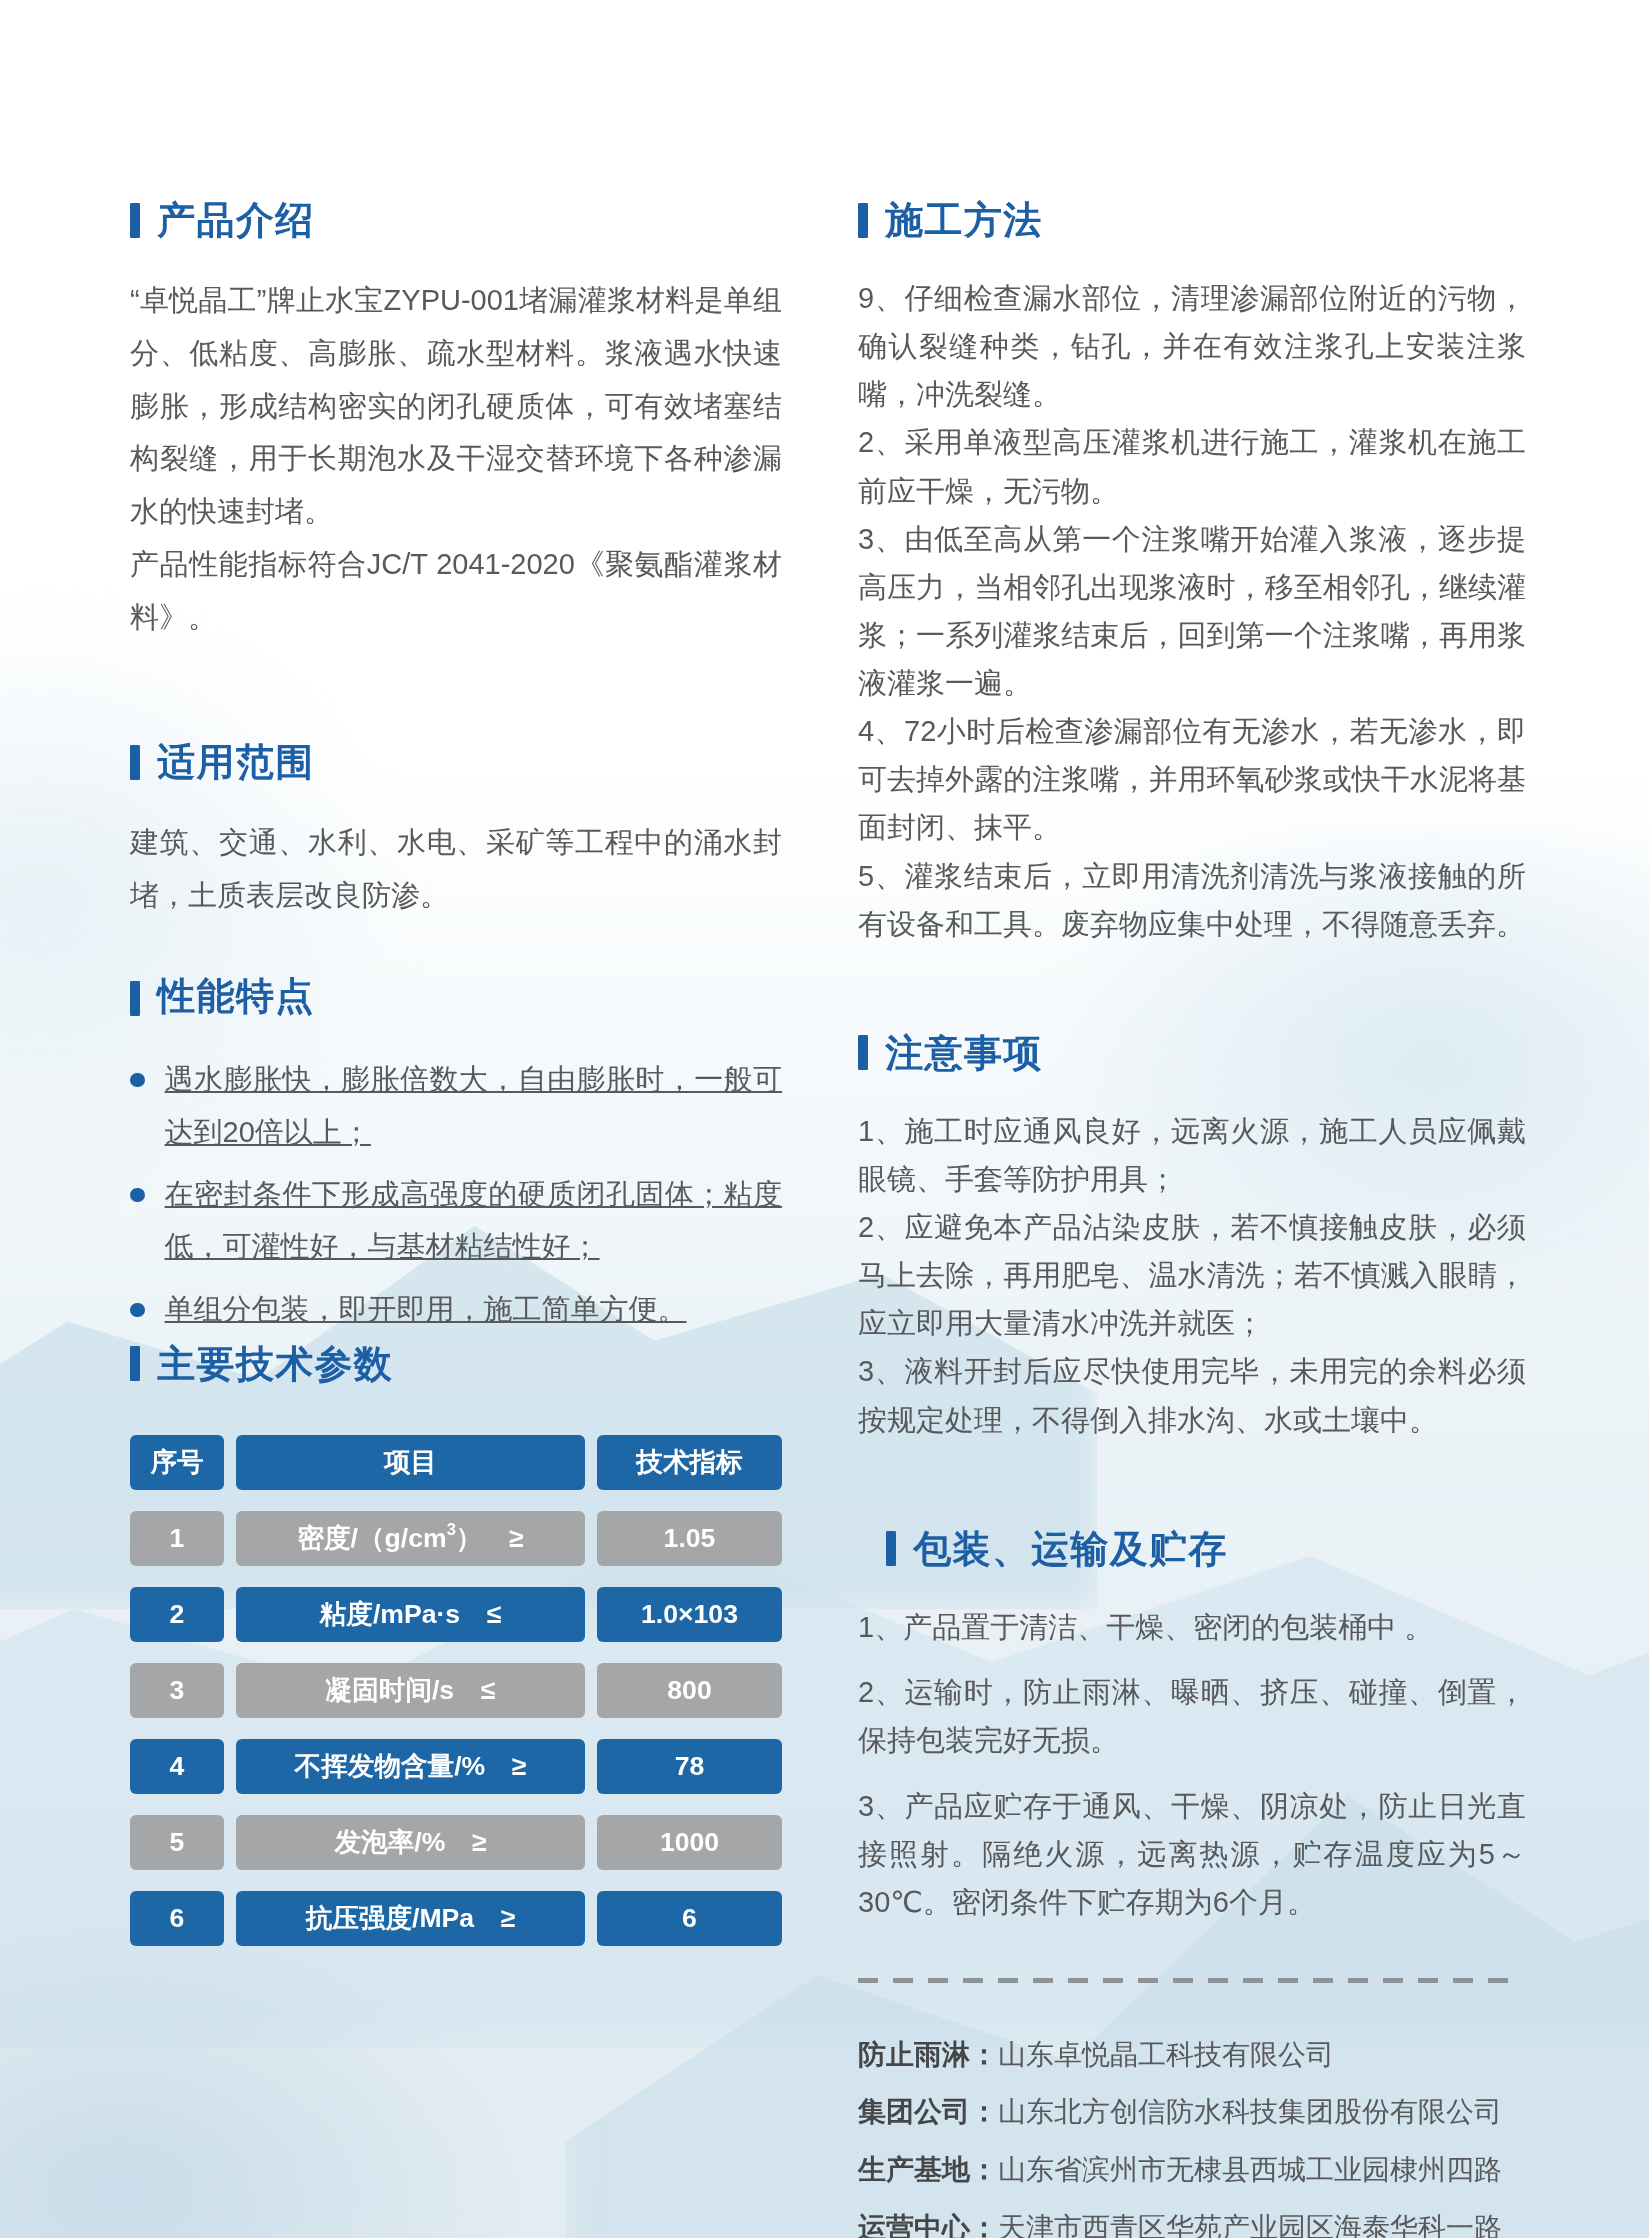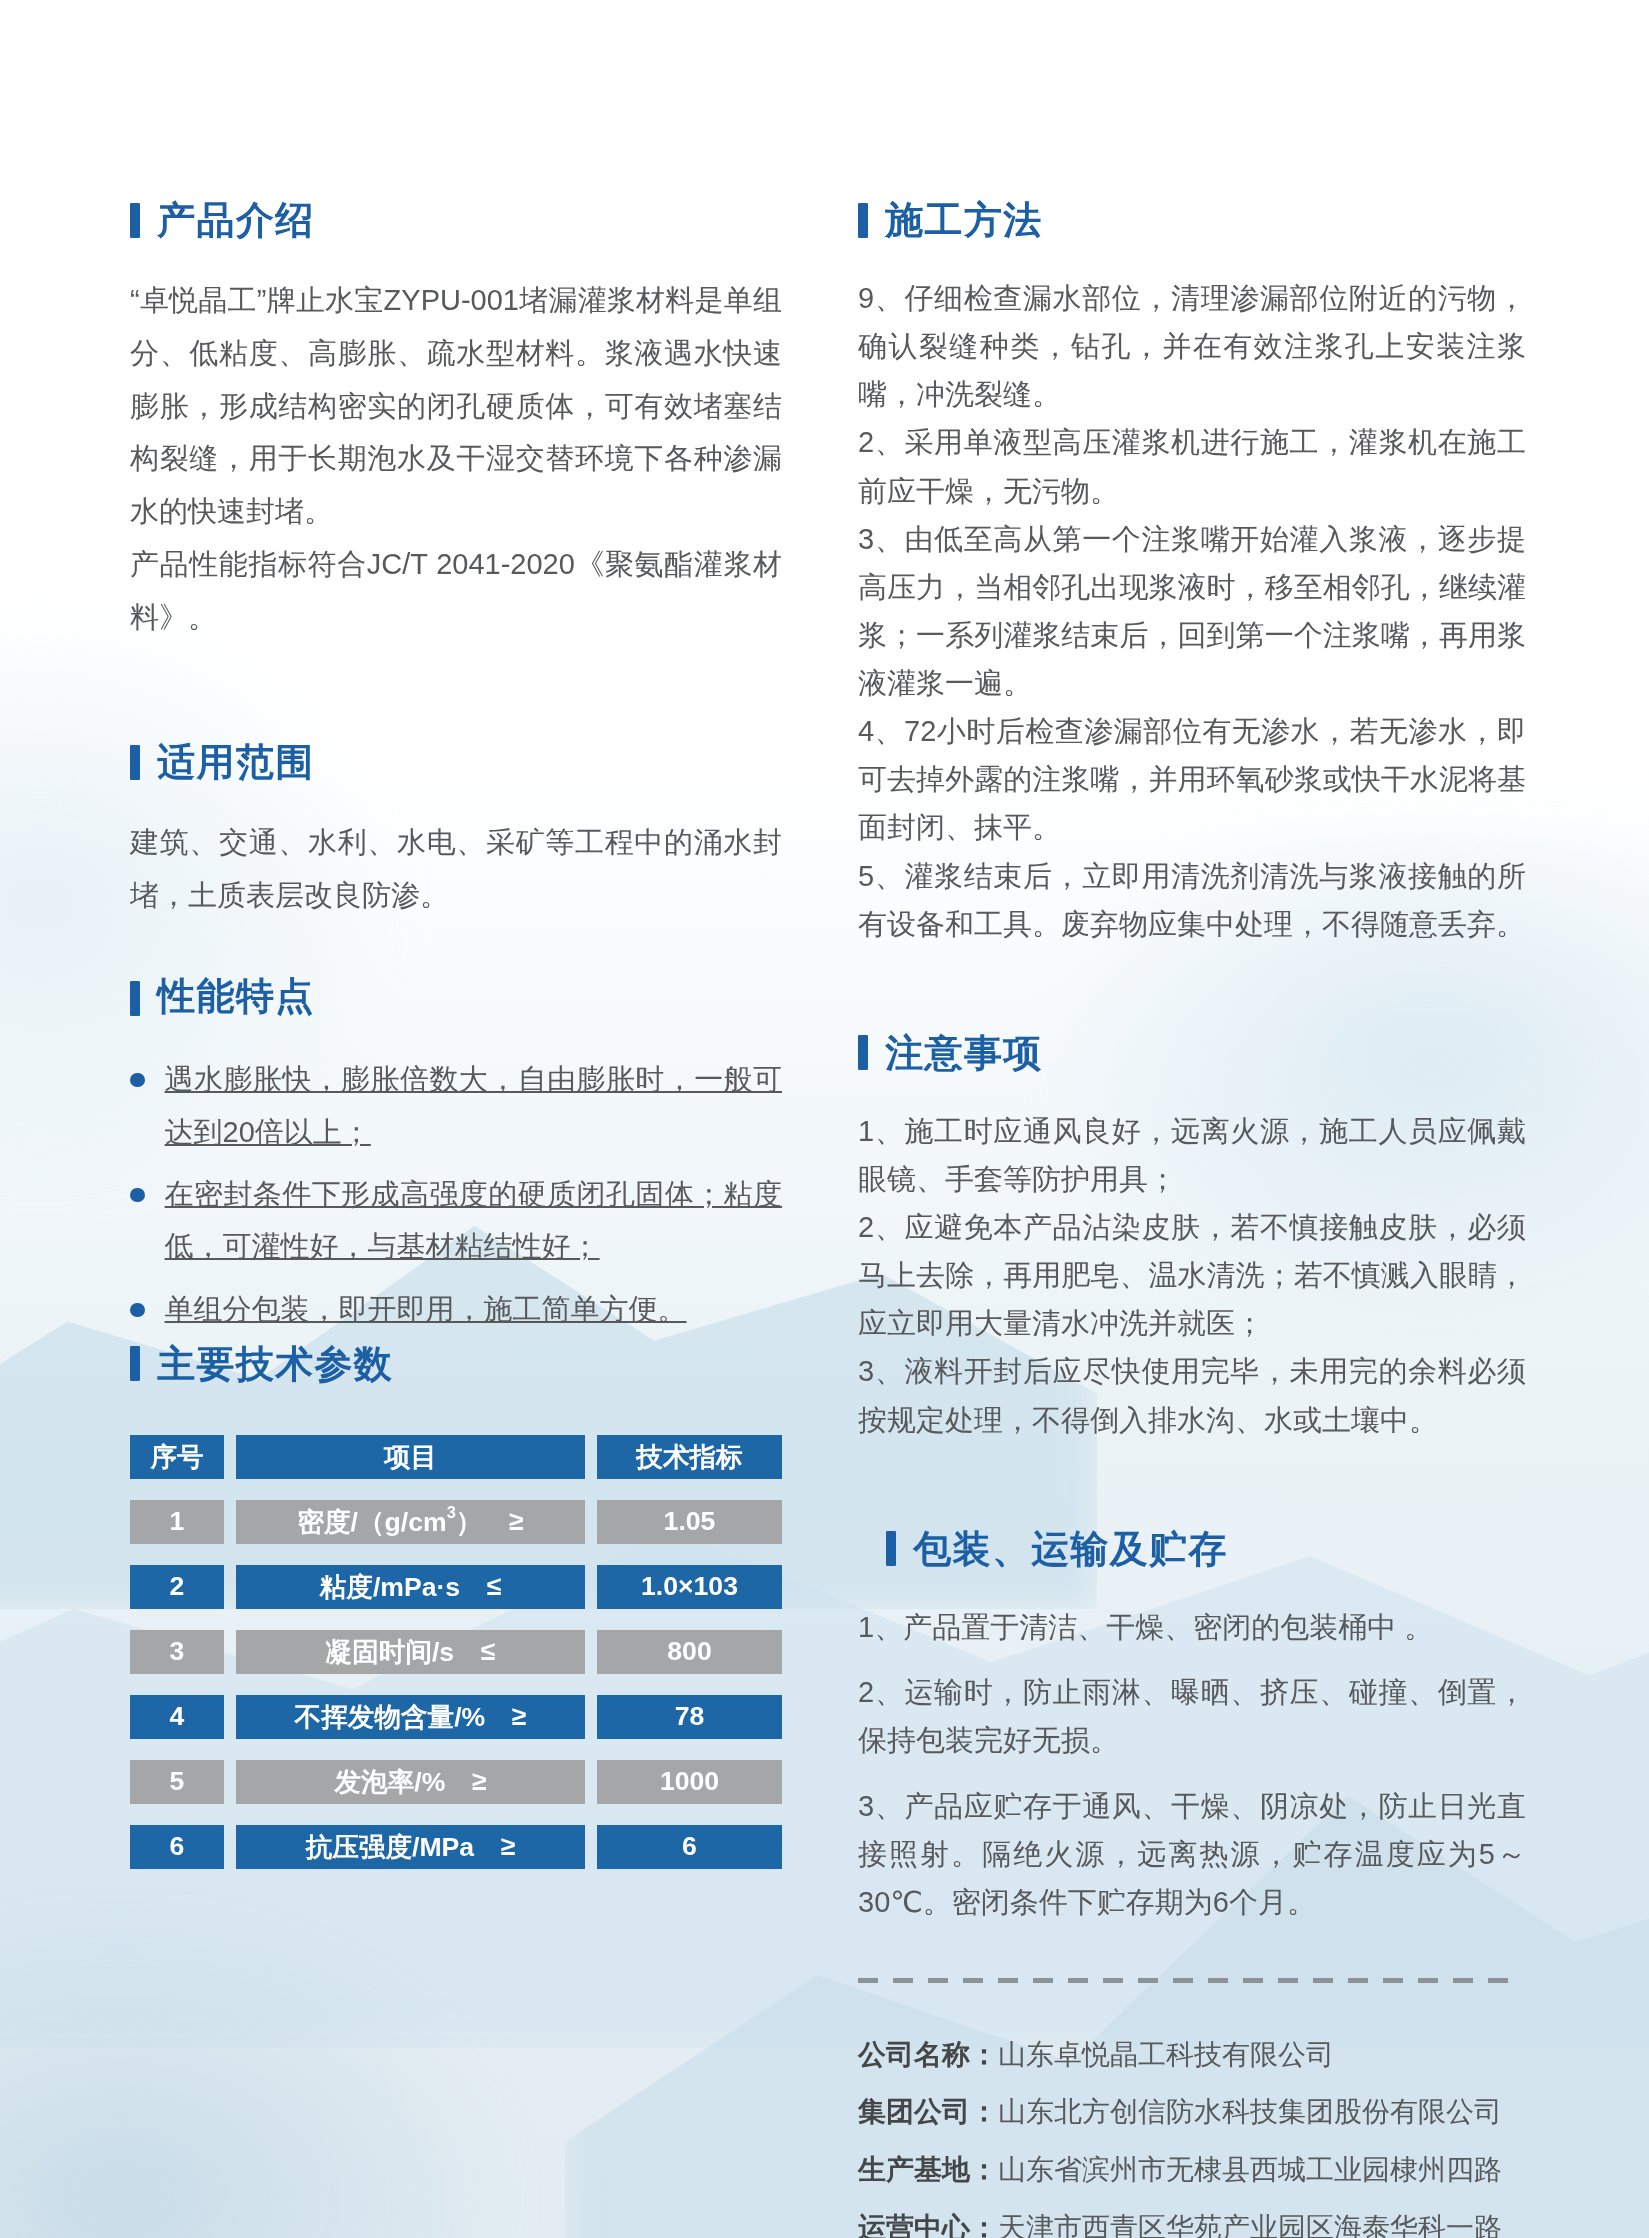--- a/index.html
+++ b/index.html
@@ -76,21 +76,21 @@
   
   .bullets{margin-top:35px;}
   .bullet{display:flex;gap:20px;margin-bottom:9.3px;}
   .bullet .dot{width:14.6px;height:14.6px;border-radius:50%;background:var(--title-blue);flex:none;margin-top:20px;}
   .bullet .btxt{flex:1;font-size:29px;line-height:1.82;color:var(--body);text-align:justify;text-decoration:underline;}
 
   
   .ptable{margin-top:52px;}
   .trow{display:flex;gap:12px;margin-bottom:21px;}
   .trow:last-child{margin-bottom:0;}
-  .cell{height:44px;border-radius:0;display:flex;align-items:center;justify-content:center;
+  .cell{height:55px;border-radius:6px;display:flex;align-items:center;justify-content:center;
         color:#ffffff;font-size:26.6px;font-weight:700;}
   .c-no{width:94px;flex:none;}
   .c-item{flex:1;}
   .c-val{width:185px;flex:none;}
   .trow.header .cell{background:var(--blue);}
   .trow.gray .cell{background:var(--gray-cell);}
   .trow.blue .cell{background:var(--blue);}
   .cmp{margin-left:26.6px;}
   .sup{font-size:0.62em;position:relative;top:-0.55em;}
 
@@ -259,21 +259,21 @@
         <p>1、产品置于清洁、干燥、密闭的包装桶中 。</p>
         <p>2、运输时，防止雨淋、曝晒、挤压、碰撞、倒置，保持包装完好无损。</p>
         <p>3、产品应贮存于通风、干燥、阴凉处，防止日光直接照射。隔绝火源，远离热源，贮存温度应为5～30℃。密闭条件下贮存期为6个月。</p>
       </div>
 
     <div class="divider"></div>
 
     <div class="company">
       <div id="company-rows">
           <div class="crow">
-            <span class="clabel">公司名称：</span>
+            <span class="clabel">防止雨淋：</span>
             <span class="cvalue">山东卓悦晶工科技有限公司</span>
           </div>
           <div class="crow">
             <span class="clabel">集团公司：</span>
             <span class="cvalue">山东北方创信防水科技集团股份有限公司</span>
           </div>
           <div class="crow">
             <span class="clabel">生产基地：</span>
             <span class="cvalue">山东省滨州市无棣县西城工业园棣州四路</span>
           </div>

